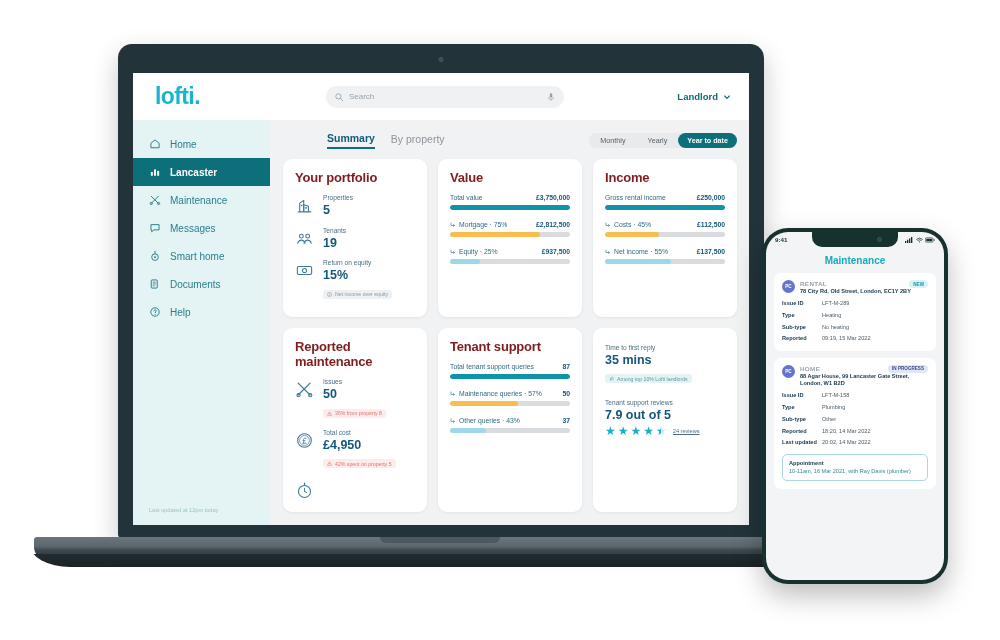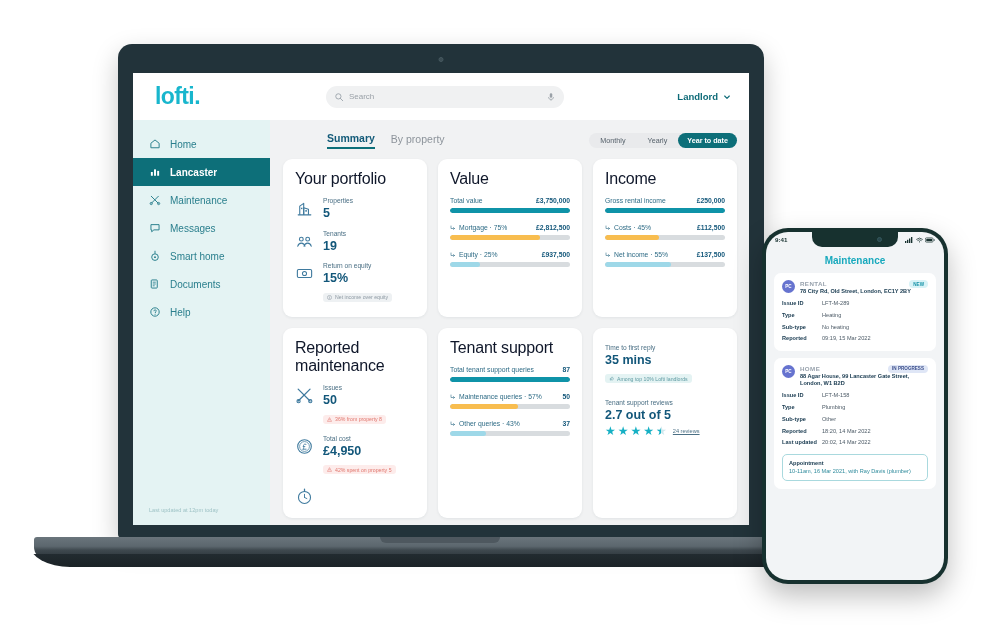--- a/index.html
+++ b/index.html
@@ -106,21 +106,21 @@
   .seg-item { font-size:7.2px; color:#55606a; padding: 0 11px; height:15px;
     display:flex; align-items:center; }
   .seg-item.active { background:#0d6f79; color:#fff; border-radius:10px; font-weight:600; height:15px; padding:0 9px;}
 
   .grid { display:grid; grid-template-columns: 1fr 1fr 1fr; gap: 11px; }
   .card {
     background:#fff; border-radius:9px; padding: 11px 12px 12px;
     box-shadow: 0 1px 3px rgba(16,40,60,.07);
   }
   .card.tall { min-height: 158px; }
-  .card-title { font-size:16px; font-weight:400; color:#0f172a; margin-bottom:9px; letter-spacing:-.2px;}
+  .card-title { font-size:13px; font-weight:700; color:#7f1d1d; margin-bottom:9px; letter-spacing:-.2px;}
 
   
   .stat { display:flex; gap:9px; align-items:flex-start; margin-bottom:9px; }
   .stat:last-child { margin-bottom: 0; }
   .stat-ico { width:19px; height:19px; flex:none; margin-top:2px; }
   .stat-label { font-size:6.6px; color:#4a6f84; line-height:1.25; }
   .stat-value { font-size:12.5px; font-weight:700; color:#13577a; line-height:1.15; margin-top:1px;}
   .chip {
     display:inline-flex; align-items:center; gap:3px; margin-top:3px;
     background:#eef1f3; border-radius:3px; padding:1.5px 4px;
@@ -567,21 +567,21 @@
                   <div class="chip pos">
                     <svg width="5" height="5" viewBox="0 0 12 12">
                       <path d="M3 5.6h1.6V10H3zM5 5.6l2-3.6c.9 0 1.2.7 1 1.5l-.3 1.1h2.1c.6 0 .9.5.8 1l-.6 3c-.1.5-.4.8-.9.8H5Z" fill="none" stroke="#5e9aa2" stroke-width="1"></path>
                     </svg>
                     <span>Among top 10% Lofti landlords</span>
                   </div>
                 </div>
 
                 <div class="mini">
                   <div class="mini-label">Tenant support reviews</div>
-                  <div class="mini-value">2.7 out of 5</div>
+                  <div class="mini-value">7.9 out of 5</div>
                   <div class="stars">
                     <span class="star">★</span>
                     <span class="star">★</span>
                     <span class="star">★</span>
                     <span class="star">★</span>
                     <span class="star half">★</span>
                     <span class="reviews">24 reviews</span>
                   </div>
                 </div>
               </div>

